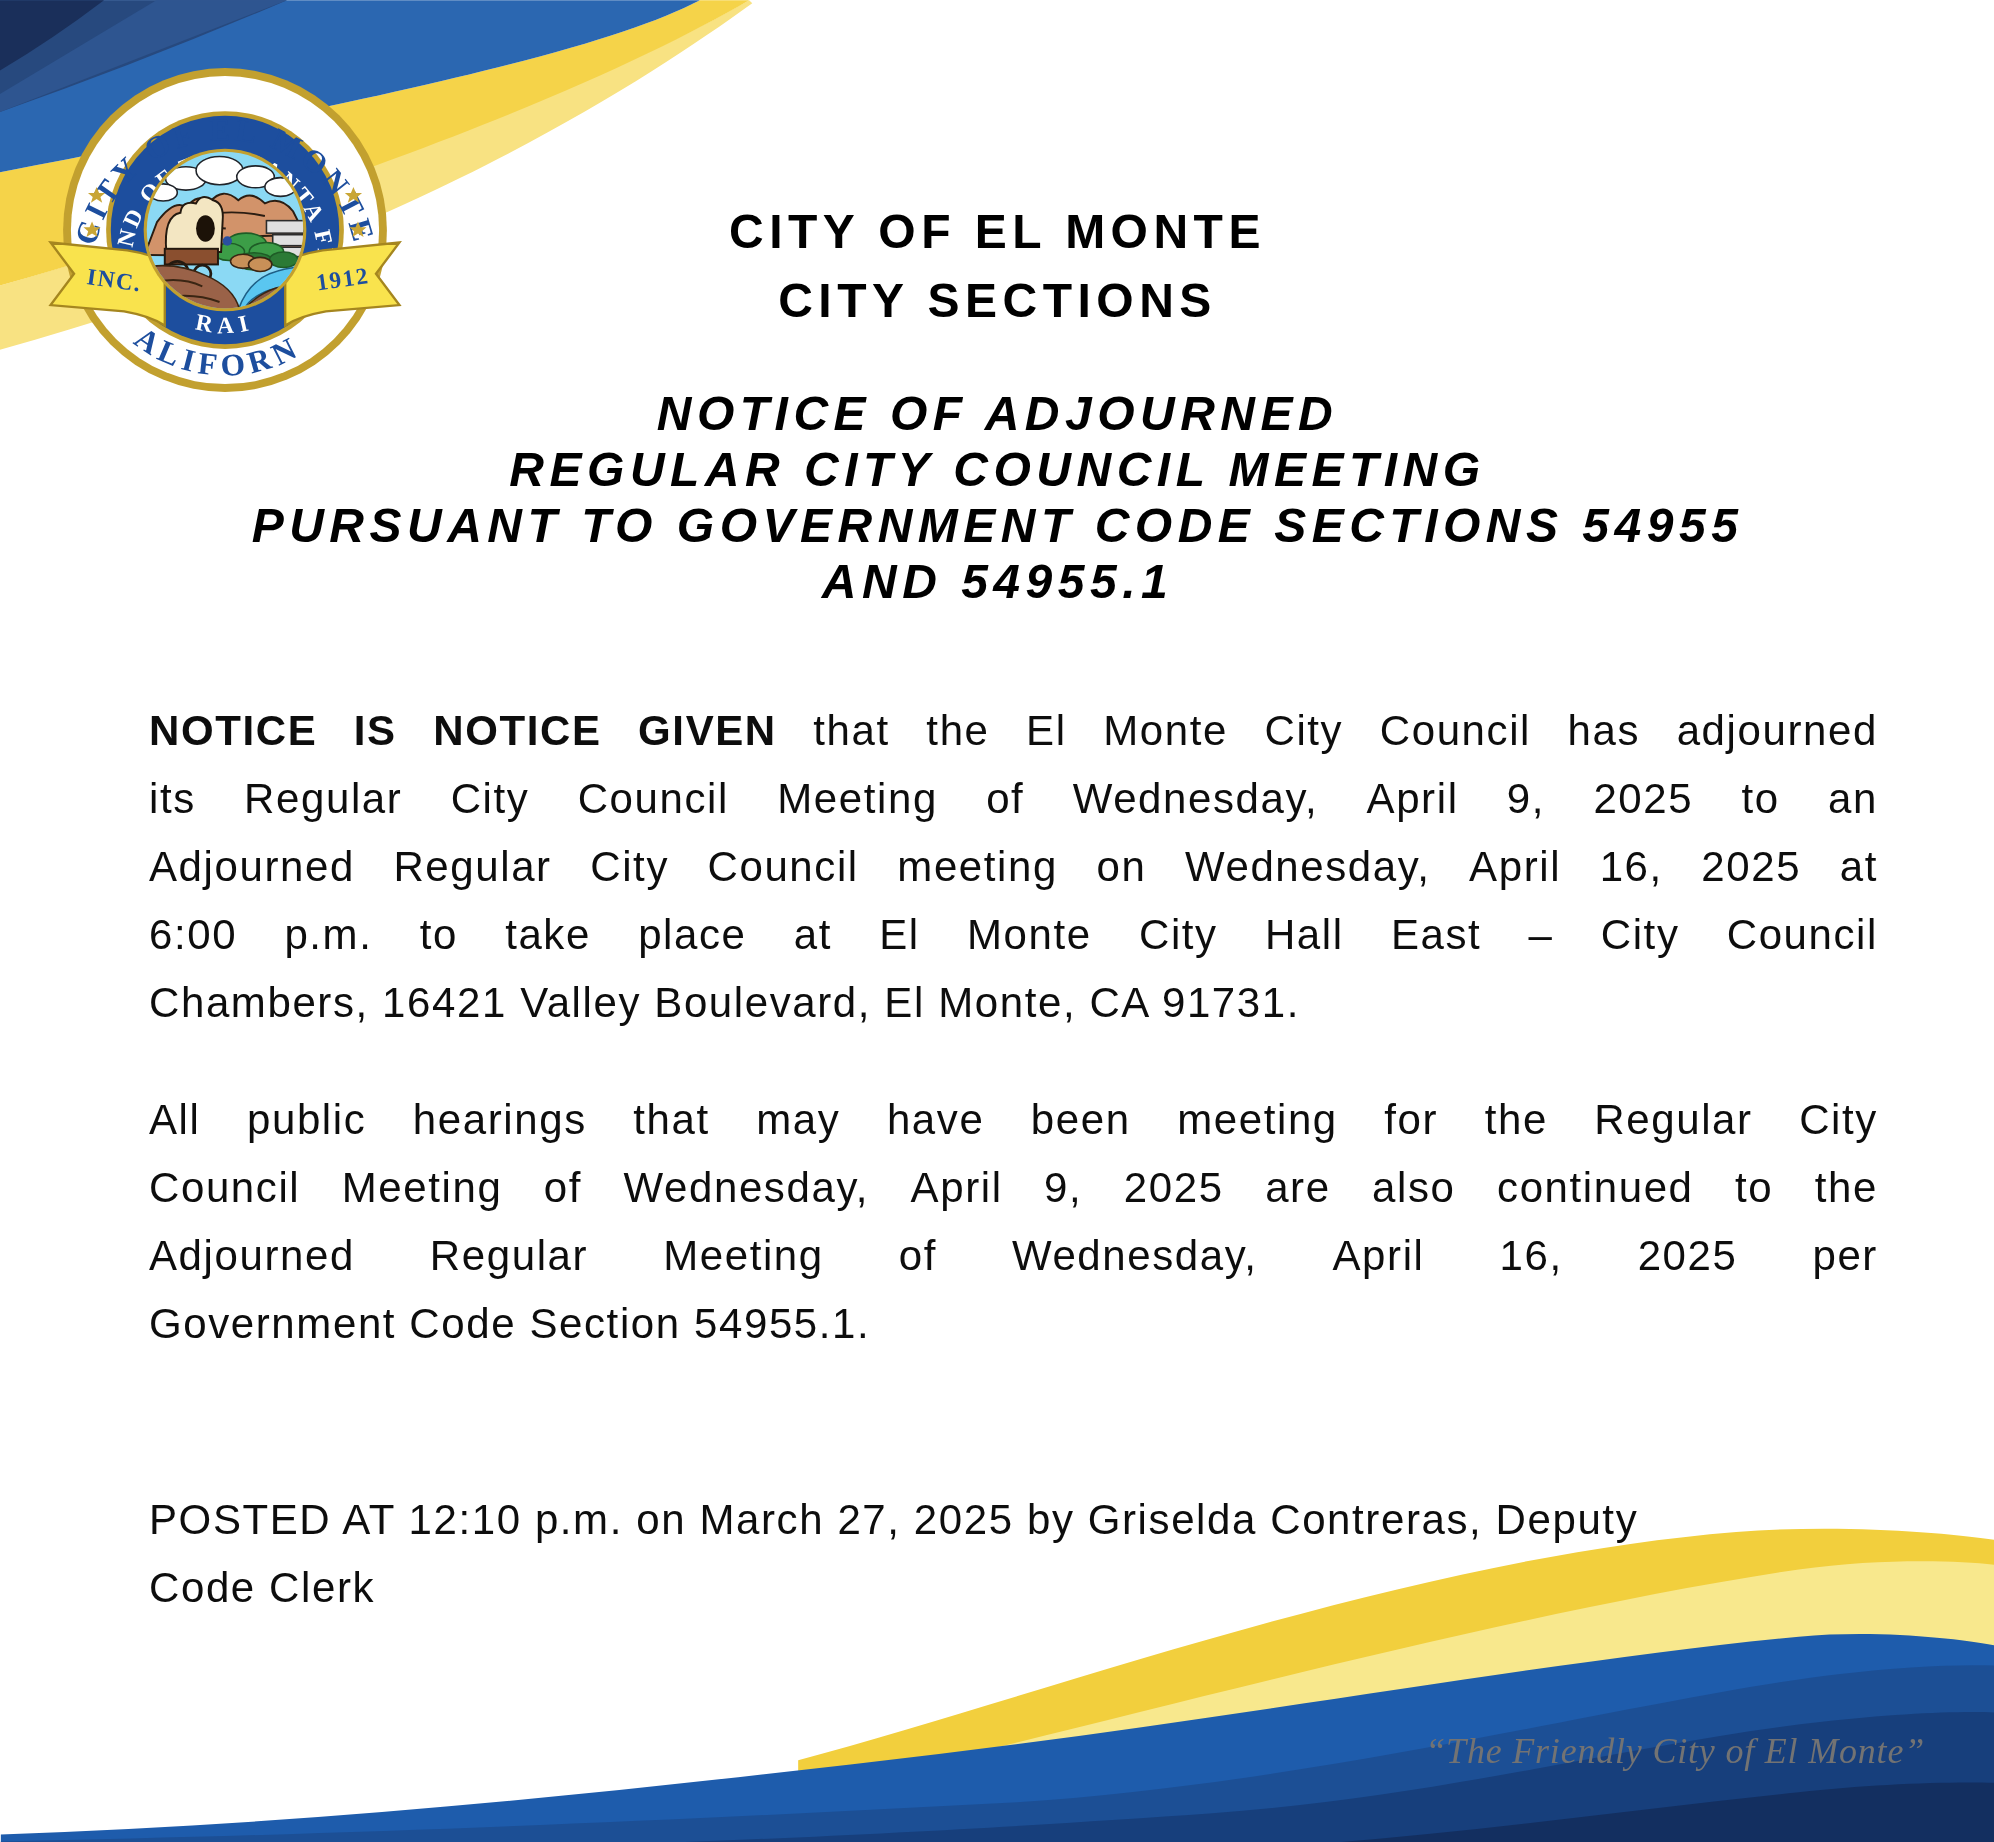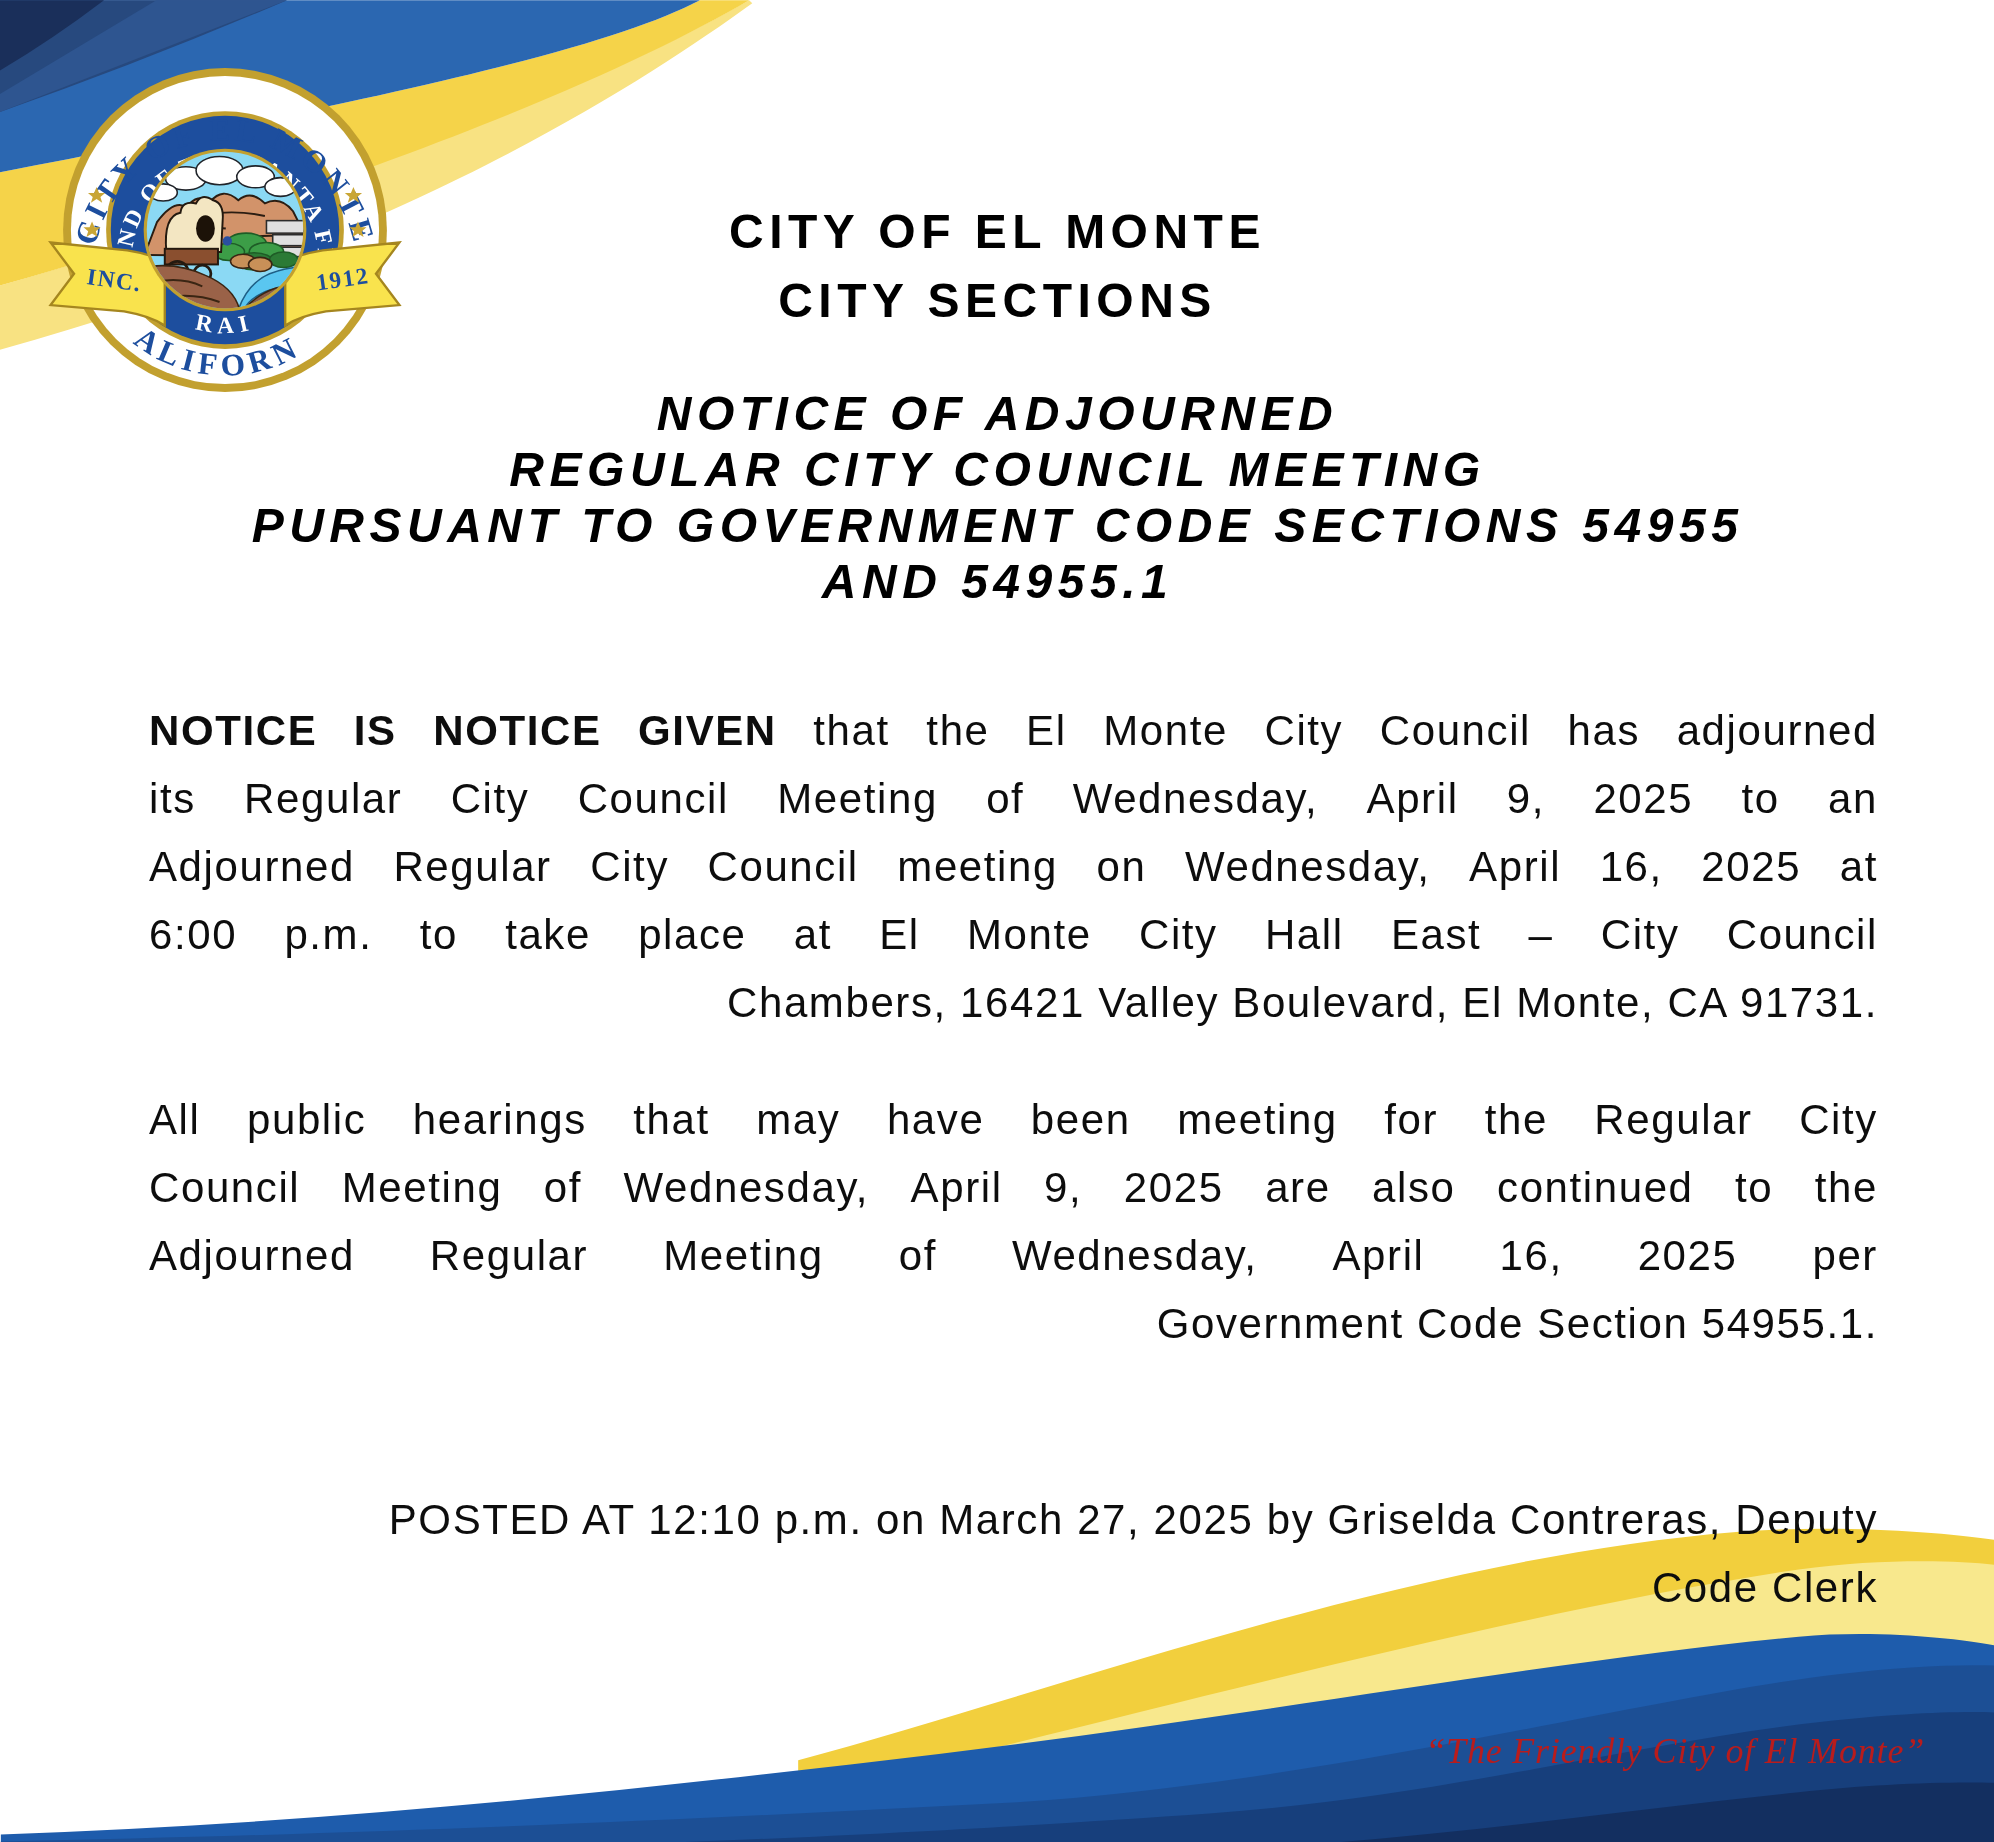--- a/index.html
+++ b/index.html
@@ -10,27 +10,27 @@
   .decor{position:absolute;left:0;top:0;z-index:0;}
   .decor-bottom{position:absolute;left:0;top:1510px;z-index:0;}
   .seal{position:absolute;left:41px;top:47px;width:368px;height:438px;z-index:2;}
   .headings{position:absolute;left:0;right:0;z-index:3;text-align:center;font-weight:bold;color:#000;}
   .title-block{top:197px;font-size:48px;letter-spacing:5.5px;line-height:69px;position:absolute;left:0;right:0;}
   .notice-block{top:386px;font-size:48px;letter-spacing:5.5px;line-height:56px;position:absolute;left:0;right:0;font-style:italic;}
   .para{position:absolute;left:149px;width:1729px;font-size:42px;letter-spacing:1.6px;line-height:68px;z-index:3;}
   .p1{top:697px;}
   .p2{top:1086px;}
   .p3{top:1486px;}
-  .bline{height:68px;line-height:68px;white-space:nowrap;text-align:right;}
+  .bline{height:68px;line-height:68px;white-space:nowrap;}
   .bline.just{display:flex;justify-content:space-between;}
   .b{font-weight:bold;}
   .tagline{
     position:absolute;right:70px;top:1730px;z-index:3;
     font-family:"Liberation Serif",serif;font-style:italic;
-    font-size:36px;color:#b91c1c;letter-spacing:0.8px;
+    font-size:36px;color:#737373;letter-spacing:0.8px;
   }
   .seal text{font-family:"Liberation Serif",serif;font-weight:bold;}
 </style>
 </head>
 <body>
 
 <div class="page">
 
   <svg class="decor" width="782" height="407" viewBox="0 0 1000 520" aria-hidden="true">
     <path d="M 0 365 C 500 220, 800 90, 958 0 L 962 4 C 812 112, 520 302, 0 447 Z" fill="#F8E282"></path>

